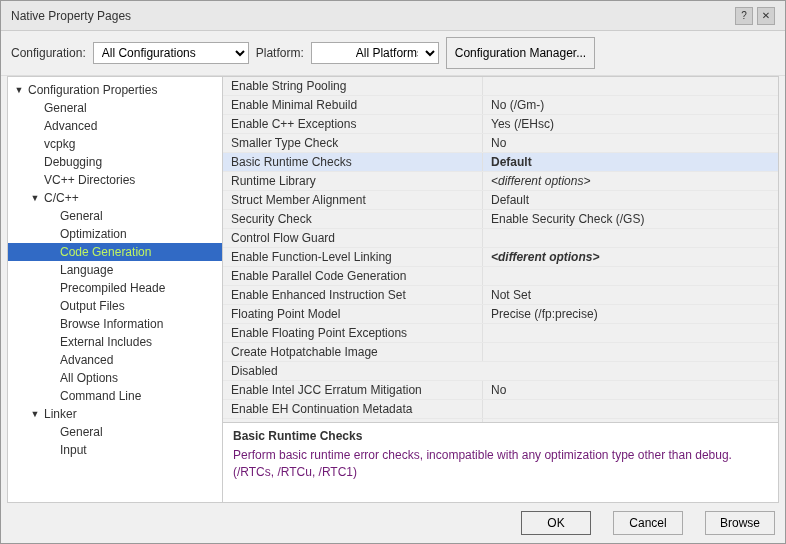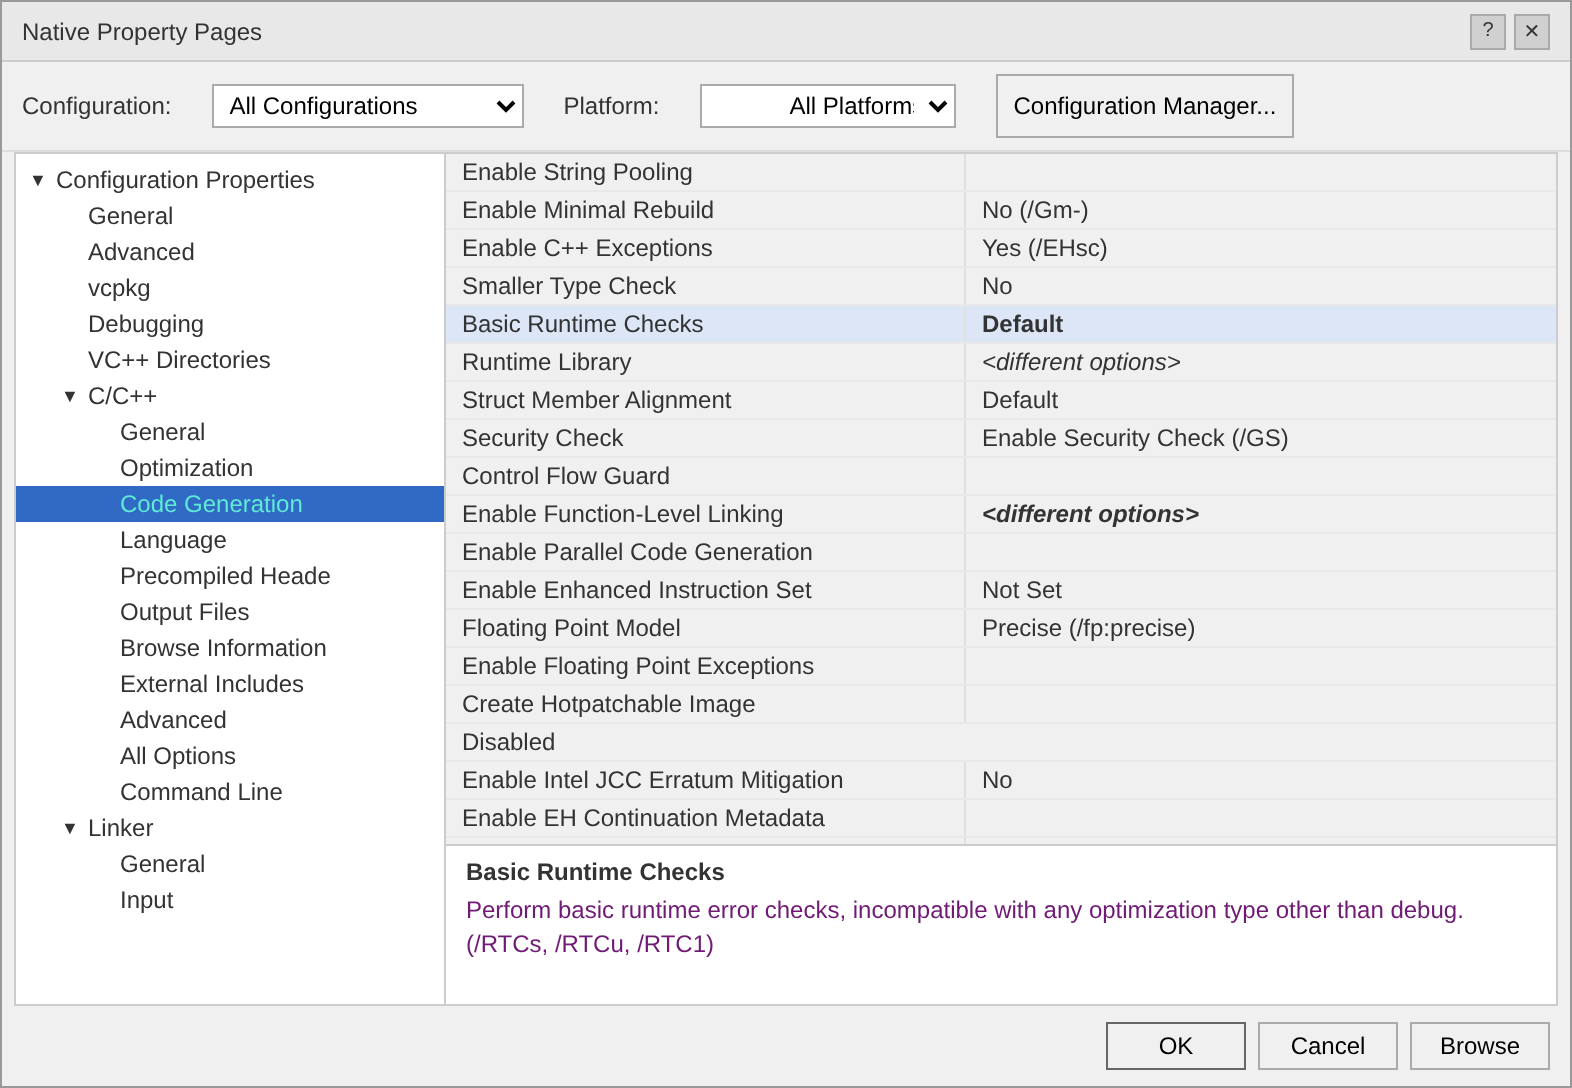--- a/index.html
+++ b/index.html
@@ -51,21 +51,21 @@
       cursor: pointer;
       display: flex;
       align-items: center;
       justify-content: center;
       font-size: 10px;
       color: #333;
     }
     .config-row {
       display: flex;
       align-items: center;
-      gap: 20px;
+      gap: 7px;
       padding: 6px 10px;
       background: #f0f0f0;
       border-bottom: 1px solid #ddd;
     }
     .config-label {
       font-size: 12px;
       color: #333;
     }
     .config-select {
       height: 22px;
@@ -110,21 +110,21 @@
       display: flex;
       align-items: center;
       padding: 2px 4px;
       cursor: pointer;
       font-size: 12px;
       color: #333;
       white-space: nowrap;
     }
     .tree-item.selected {
       background: #316ac5;
-      color: #5eead4;
+      color: #bef264;
     }
     .tree-item.level-0 { padding-left: 4px; }
     .tree-item.level-1 { padding-left: 20px; }
     .tree-item.level-2 { padding-left: 36px; }
     .expand-icon {
       width: 14px;
       height: 14px;
       display: inline-flex;
       align-items: center;
       justify-content: center;
@@ -189,21 +189,21 @@
     .description-text {
       font-size: 12px;
       color: #701a75;
       line-height: 1.4;
     }
     .bottom-bar {
       display: flex;
       align-items: center;
       justify-content: flex-end;
       padding: 8px 10px;
-      gap: 6px;
+      gap: 22px;
       background: #f0f0f0;
     }
     .bottom-btn {
       min-width: 70px;
       height: 24px;
       font-size: 12px;
       padding: 0 12px;
       border: 1px solid #aaa;
       background: #f0f0f0;
       cursor: pointer;

